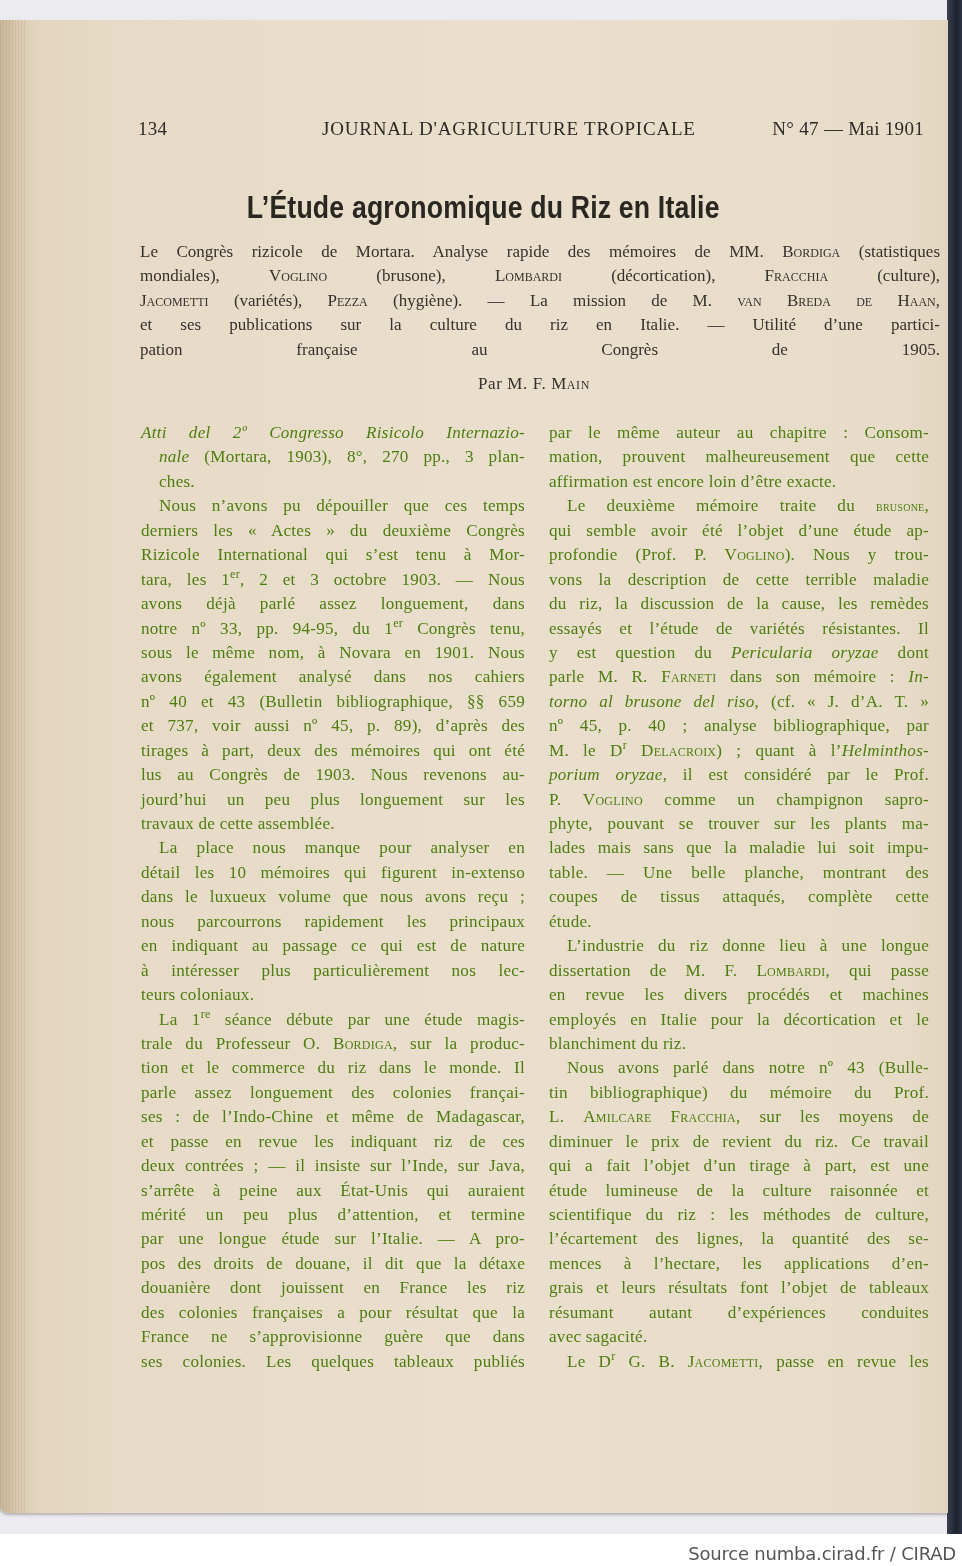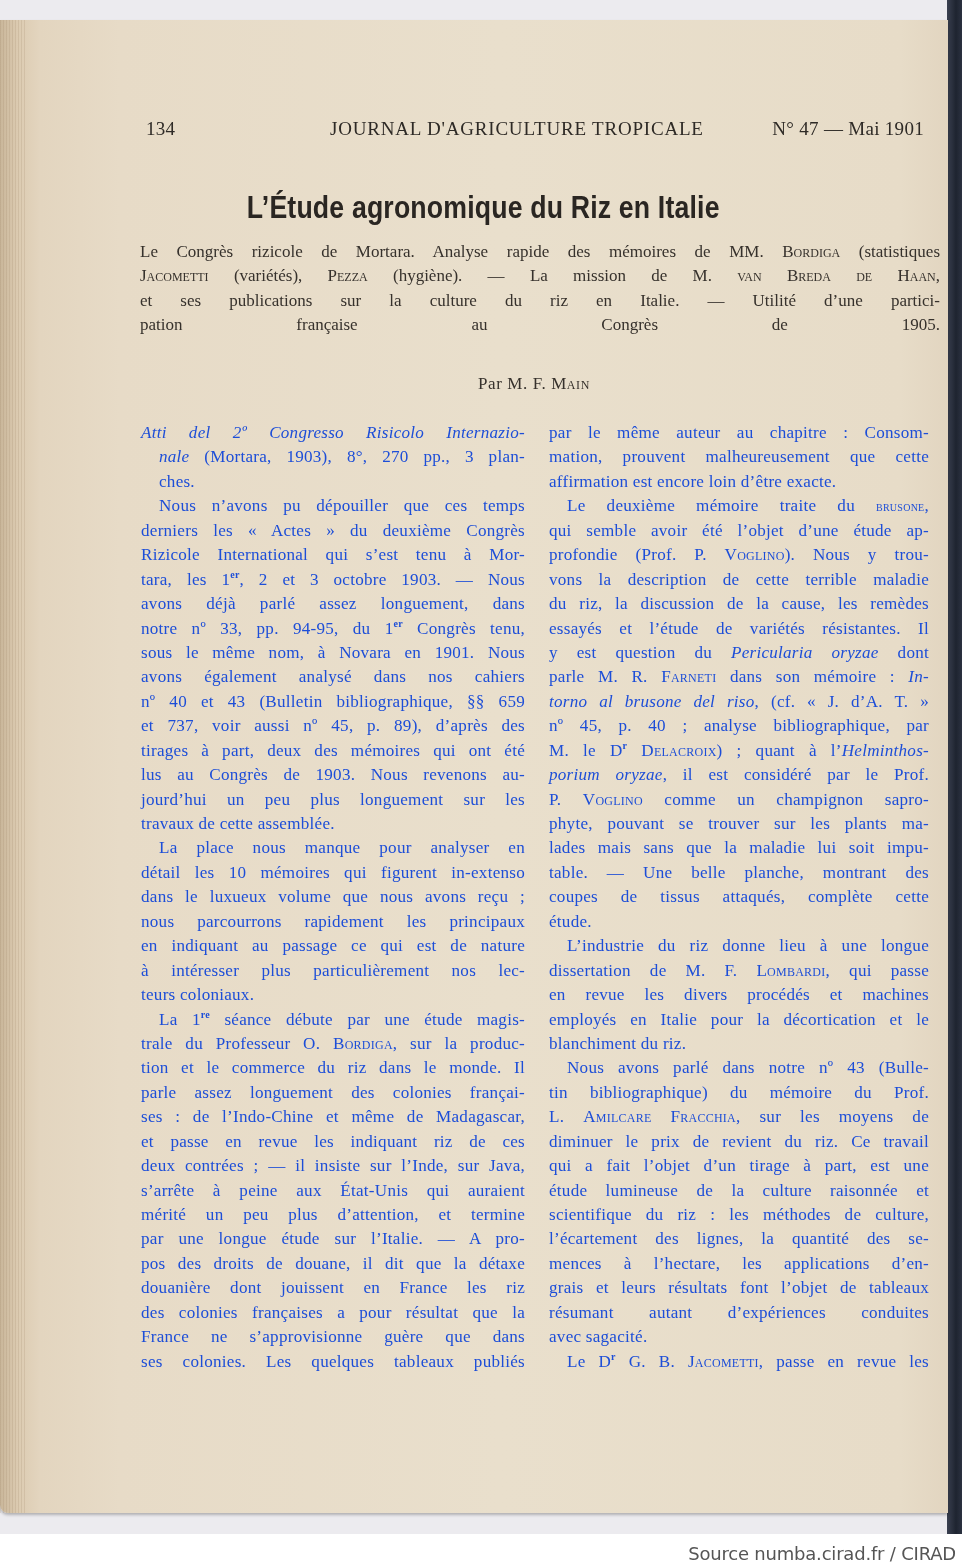--- a/index.html
+++ b/index.html
@@ -25,21 +25,21 @@
     .page::before {
       content:""; position:absolute; left:0; top:0; width:26px; height:100%;
       background:repeating-linear-gradient(90deg,rgba(150,125,95,0.18) 0 1px,transparent 1px 3px);
     }
     .ink { color:#2e2a26; }
 
     .running-head {
       position:absolute; top:118px; left:138px; width:786px; height:26px;
       font-size:19px; letter-spacing:0.3px;
     }
-    .running-head span { position:absolute; top:0; white-space:nowrap;margin-left:8px; }
+    .running-head span { position:absolute; top:0; white-space:nowrap; }
     .rh-page { left:0; }
     .rh-journal { left:184px; letter-spacing:0.8px; }
     .rh-issue { right:0; }
     .sc { font-variant:small-caps;text-align:right; }
 
     .title {
       position:absolute; top:190px; left:0; width:948px; text-align:center;
       font-family:"Liberation Sans", sans-serif; font-weight:bold;
       font-size:31px; letter-spacing:0.2px; color:#2a2622;
       transform:scaleX(0.86); transform-origin:540px 0;
@@ -49,33 +49,33 @@
       text-align:center; font-size:17px; line-height:24.3px; color:#36312c;
     }
     .subtitle .ln { display:block; white-space:nowrap; }
     .byline {
       position:absolute; top:374px; left:0; width:1068px; text-align:center;
       font-size:17px; letter-spacing:0.6px; color:#36312c;
     }
 
     .col {
       position:absolute; top:421px; font-size:17.1px; line-height:24.45px;
-      color:#1d4ed8; letter-spacing:0.25px;
+      color:#4d7c0f; letter-spacing:0.25px;
     }
     .col-left { left:141px; width:384px; }
     .col-right { left:549px; width:380px; }
     .ln {
       display:block; white-space:nowrap; text-align:justify;
       text-align-last:justify; height:24.45px;
     }
     .ln.last { text-align-last:left; }
     .ln.ind { padding-left:18px; }
     .ln.hang { padding-left:18px; }
     i { font-style:italic; }
-    sup { font-size:10px; line-height:0; vertical-align:7px;font-weight:bold; }
+    sup { font-size:12px; line-height:0; vertical-align:7px; }
 
     .footer-source {
       position:absolute; right:6px; top:1543px;
       font-family:"DejaVu Sans", sans-serif; font-size:18px; color:#555;
       letter-spacing:-0.2px;
     }
   </style>
 </head>
 <body>
 
@@ -88,20 +88,21 @@
 <div class="running-head ink">
   <span class="rh-page">134</span>
   <span class="rh-journal">JOURNAL D'AGRICULTURE TROPICALE</span>
   <span class="rh-issue">N° 47 — Mai 1901</span>
 </div>
 
 <div class="title">L’Étude agronomique du Riz en Italie</div>
 
 <div class="subtitle">
   <span class="ln">Le Congrès rizicole de Mortara. Analyse rapide des mémoires de MM. <span class="sc">Bordiga</span> (statistiques</span>
+  <span class="ln">mondiales), <span class="sc">Voglino</span> (brusone), <span class="sc">Lombardi</span> (décortication), <span class="sc">Fracchia</span> (culture),</span>
   <span class="ln"><span class="sc">Jacometti</span> (variétés), <span class="sc">Pezza</span> (hygiène). — La mission de M. <span class="sc">van Breda de Haan</span>,</span>
   <span class="ln">et ses publications sur la culture du riz en Italie. — Utilité d’une partici-</span>
   <span class="ln">pation française au Congrès de 1905.</span>
 </div>
 
 <div class="byline">Par M. F. <span class="sc">Main</span></div>
 
 <div class="col col-left ink">
   <span class="ln"><i>Atti del 2º Congresso Risicolo Internazio-</i></span>
   <span class="ln hang"><i>nale</i> (Mortara, 1903), 8°, 270 pp., 3 plan-</span>

